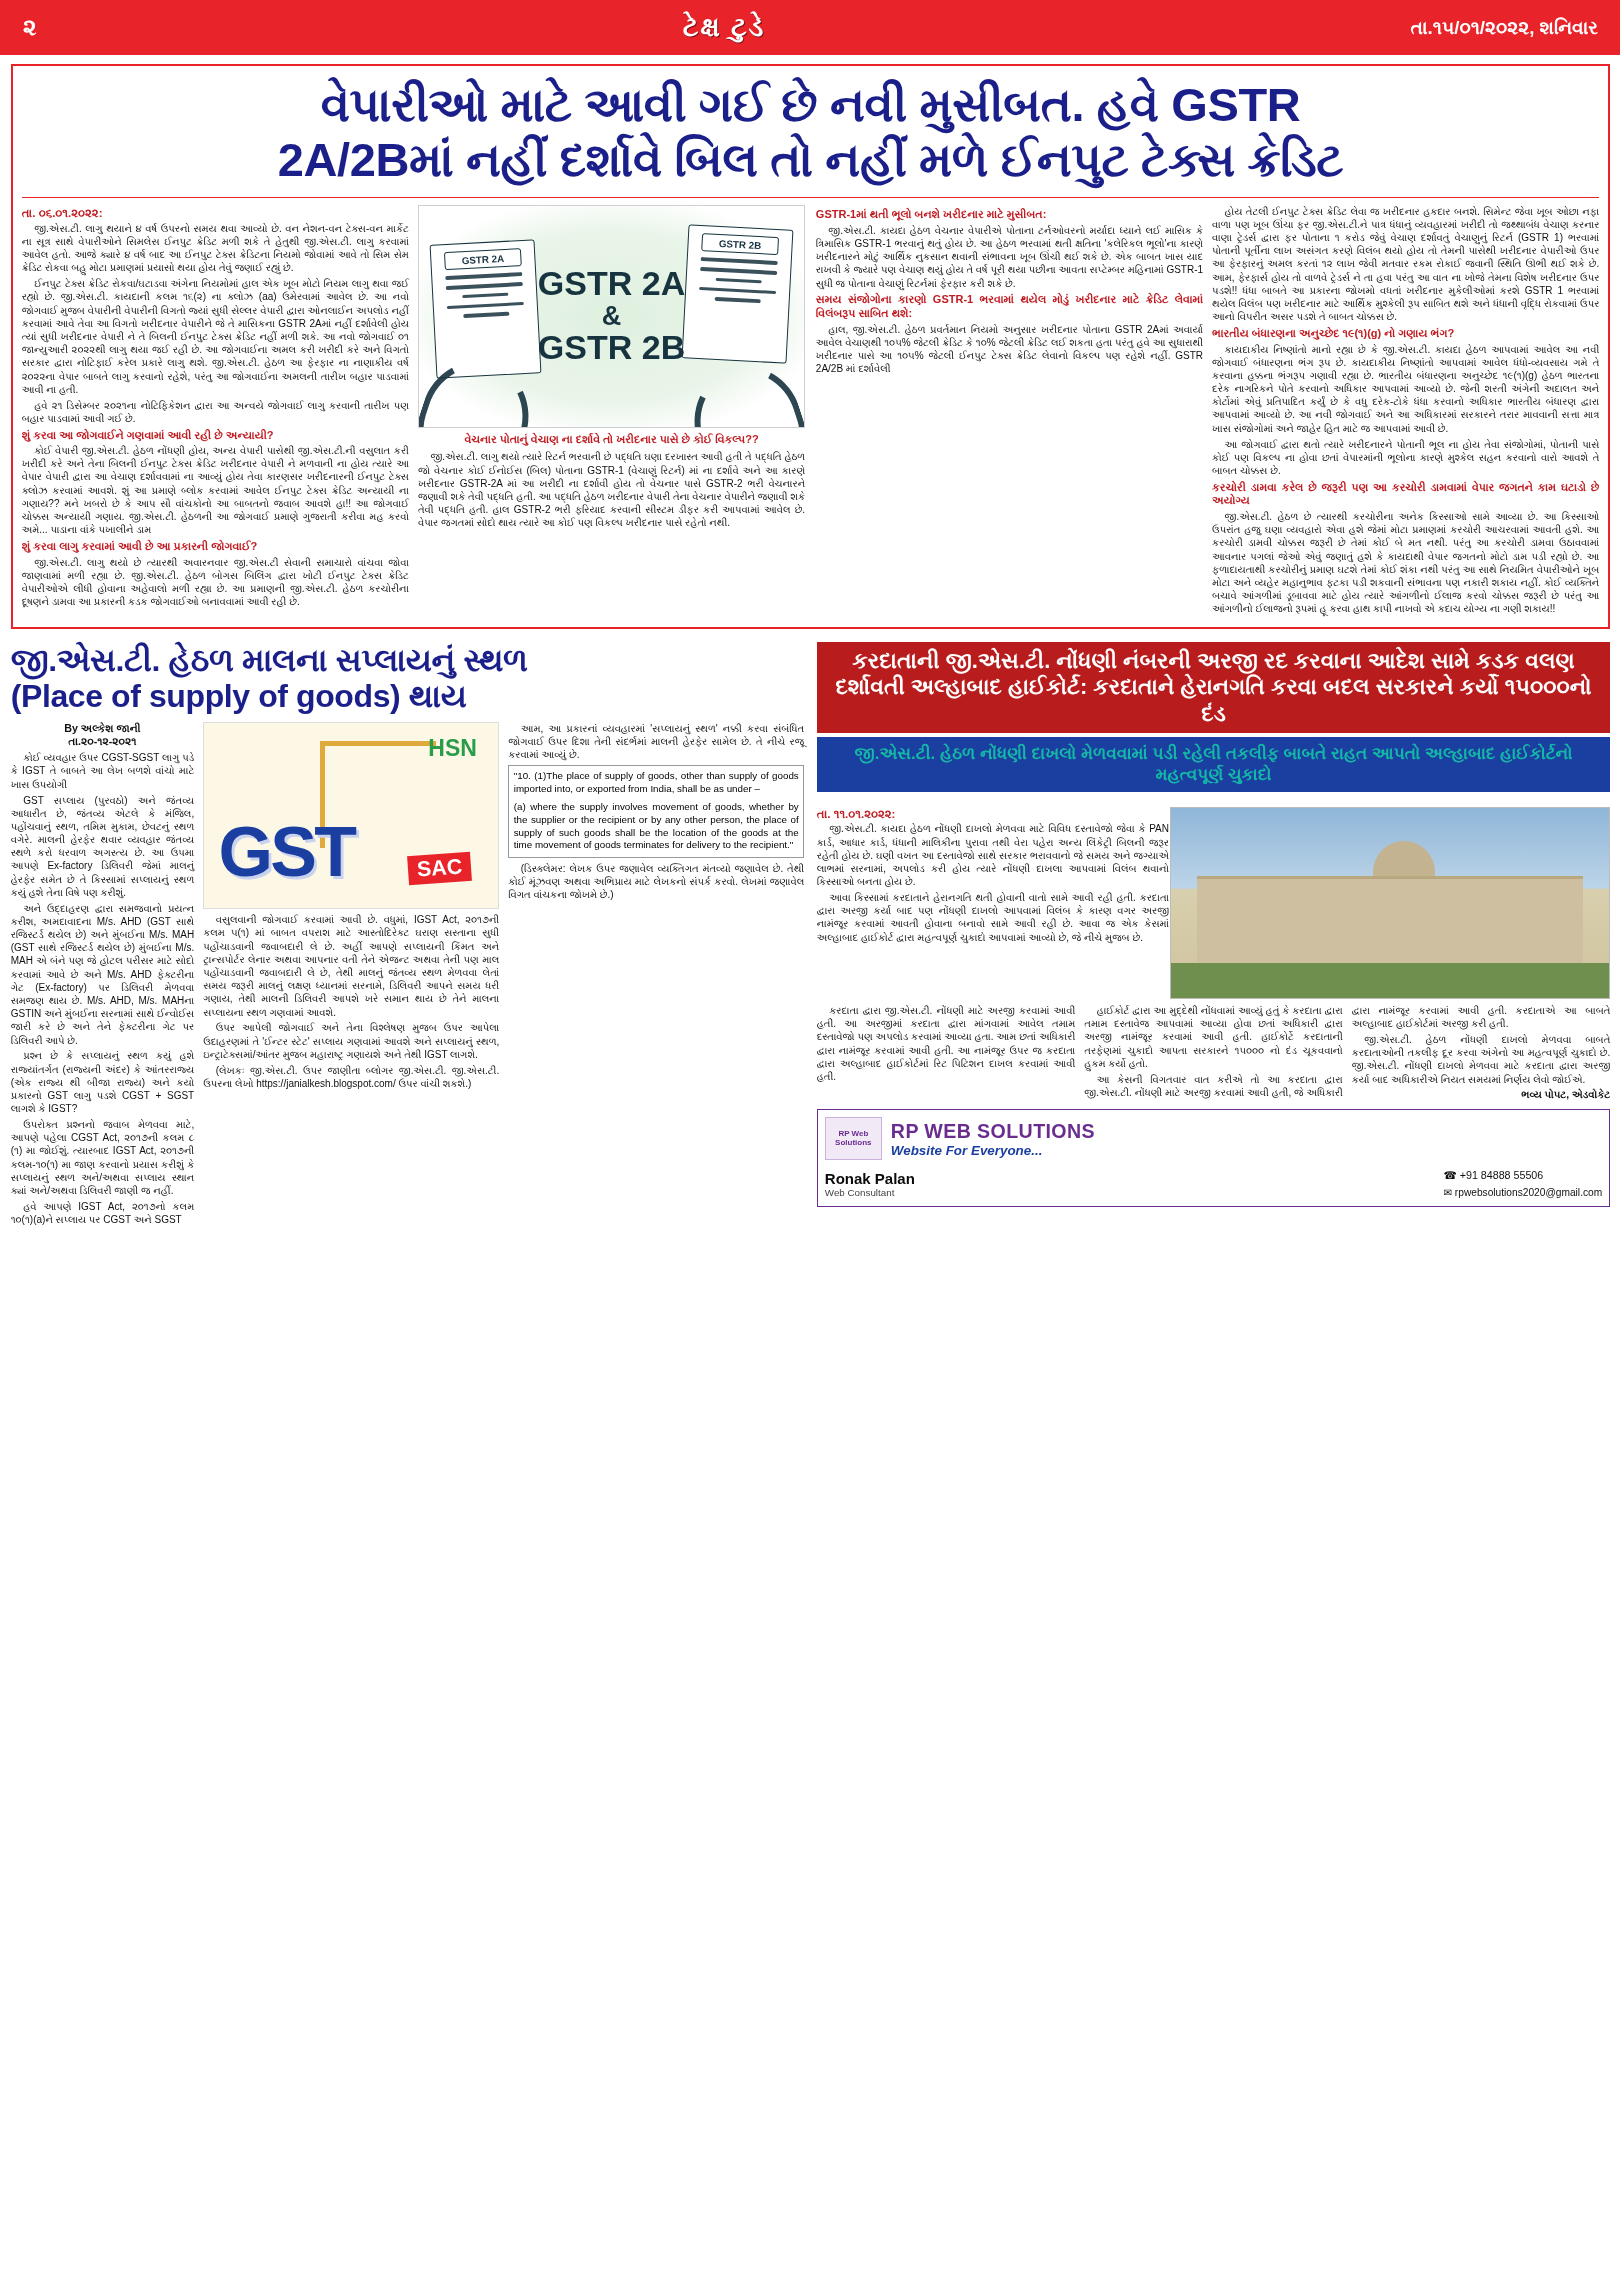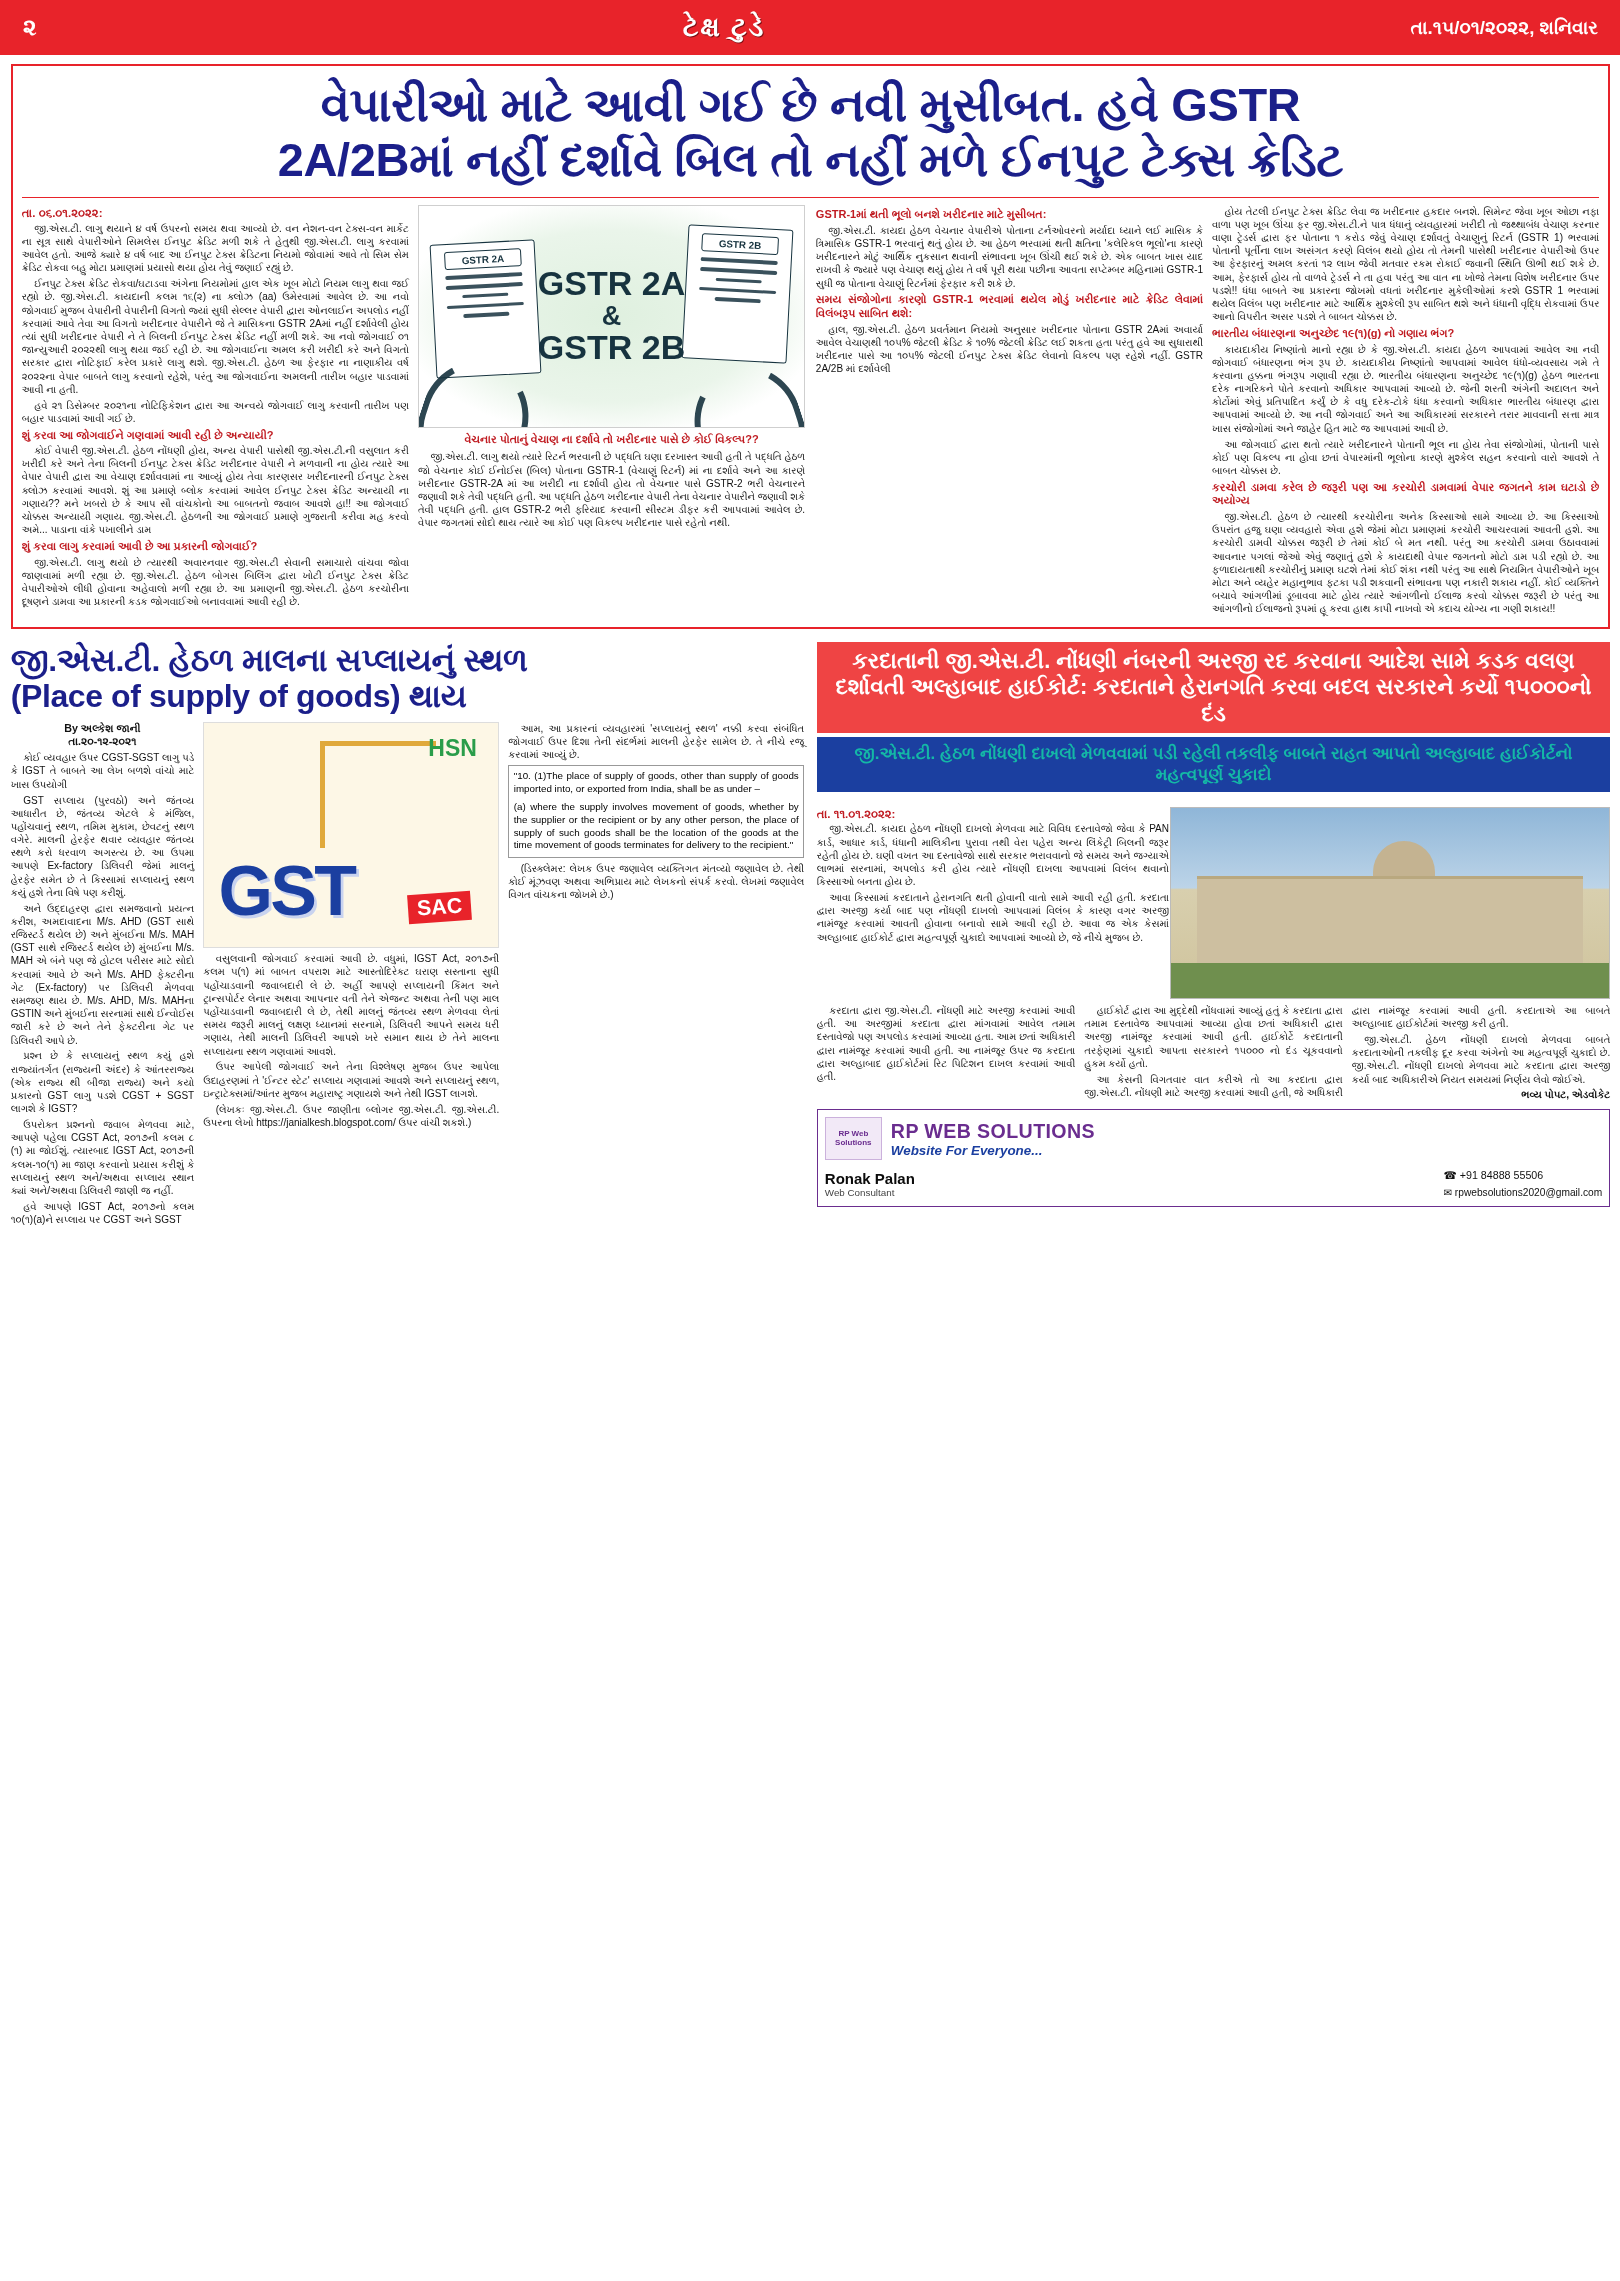--- a/index.html
+++ b/index.html
@@ -163,41 +163,41 @@
   }
   .art-head-blue {
     color: #1b1f8a;
     font-weight: bold;
     font-size: 32px;
     line-height: 1.14;
     letter-spacing: -0.4px;
   }
   .byline { font-size: 10.7px; color: #111; text-align: center; font-weight: bold; }
   .red-banner {
-    background: #ef4444;
+    background: #b91c1c;
     color: #fff;
     font-weight: bold;
     text-align: center;
     font-size: 22px;
     line-height: 1.2;
     padding: 6.2px 7.1px;
   }
   .blue-banner {
     background: #1b3fa0;
     color: #14b8a6;
     font-weight: bold;
     text-align: center;
     font-size: 17px;
     line-height: 1.25;
     padding: 6.2px 7.1px;
     margin-top: 3.6px;
   }
   .gst-art {
     width: 100%;
-    height: 226px;
+    height: 187px;
     background: #fdf7e6;
     border: 0.9px solid #ddd;
     position: relative;
     overflow: hidden;
   }
   .gst-big {
     position: absolute;
     left: 14.3px;
     bottom: 16px;
     font-size: 70px;

